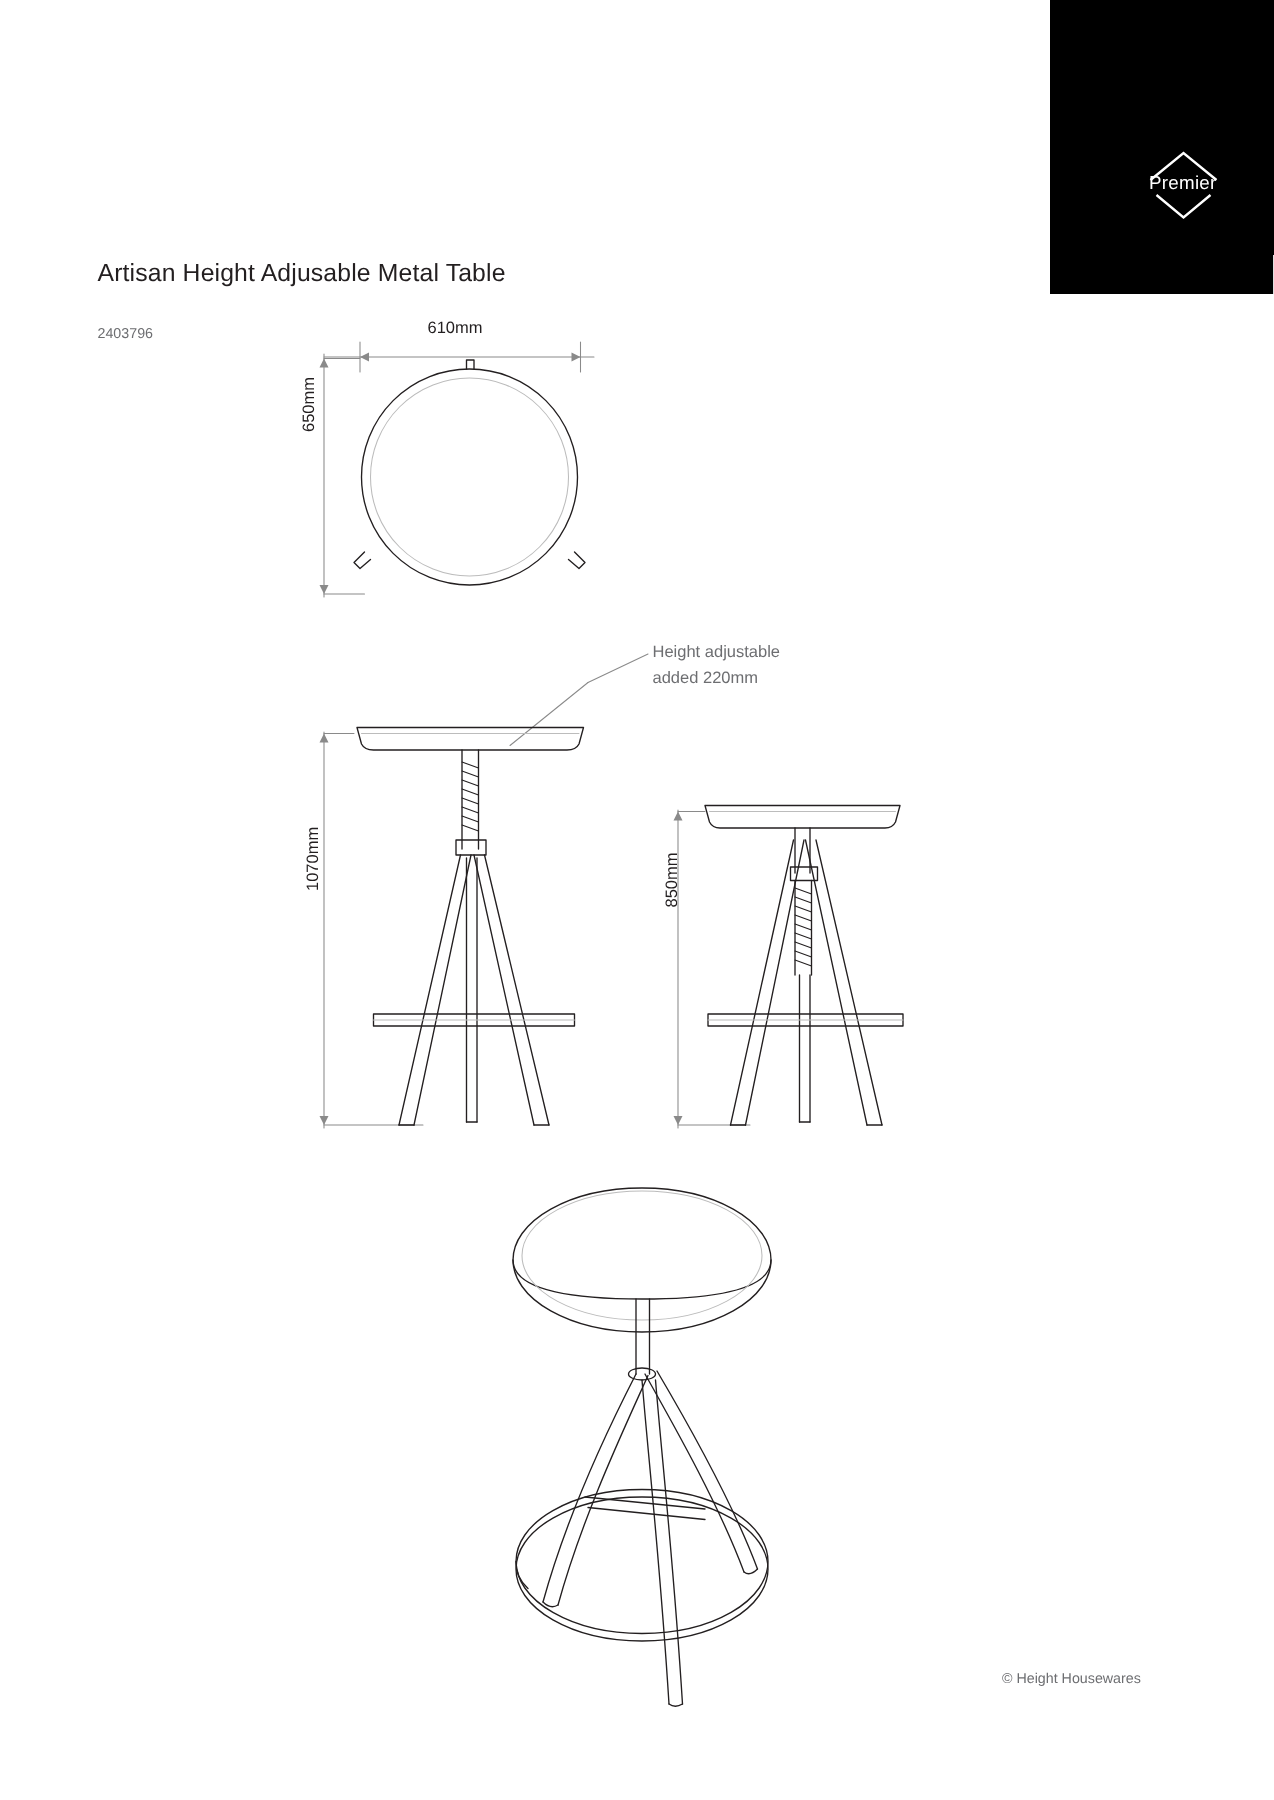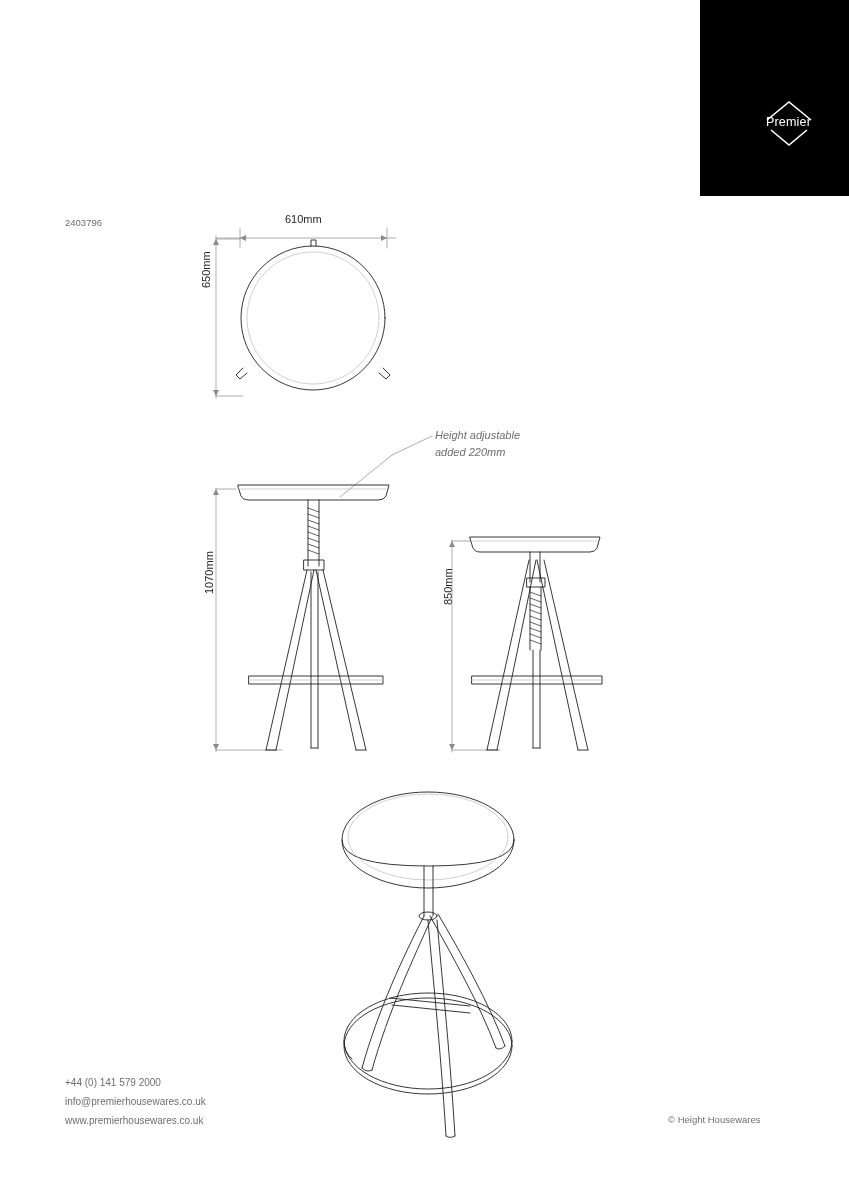--- a/index.html
+++ b/index.html
@@ -81,21 +81,20 @@
 
   
   .callout {
     position: absolute;
     top: 427px;
     left: 435px;
     font-size: 11px;
     line-height: 17px;
     color: #6d6e71;
     white-space: pre-line;
-    font-style: italic;
   }
 
   
   .dim {
     position: absolute;
     font-size: 11px;
     color: #231f20;
   }
   .dim-610 { top: 213px; left: 285px; }
   .dim-650 { top: 288px; left: 200px; transform: rotate(-90deg); transform-origin: left top; }
@@ -130,20 +129,21 @@
       <div class="brand-diamond">
         <svg width="60" height="54" viewBox="0 0 60 54">
           <polyline points="8,24 30,6 52,24" fill="none" stroke="#ffffff" stroke-width="1.6"></polyline>
           <polyline points="12,34 30,49 48,34" fill="none" stroke="#ffffff" stroke-width="1.6"></polyline>
         </svg>
       </div>
       <div class="brand-name">Premier</div>
     </div>
   </div>
 
+  <div class="title">Artisan Height Adjusable Metal Table</div>
   <div class="sku">2403796</div>
 
   <div class="callout">Height adjustable
 added 220mm</div>
 
   <div class="dim dim-610">610mm</div>
   <div class="dim dim-650">650mm</div>
   <div class="dim dim-1070">1070mm</div>
   <div class="dim dim-850">850mm</div>
 
@@ -294,20 +294,15 @@
         <ellipse cx="428" cy="1041" rx="84" ry="48" stroke="#231f20"></ellipse>
         <path d="M344 1041 Q344 1052 352 1059" stroke="#231f20"></path>
         <ellipse cx="428" cy="1046" rx="84" ry="48" stroke="#231f20" stroke-dasharray="0"></ellipse>
 
         <path d="M390 998 L470 1006" stroke="#231f20"></path>
         <path d="M392 1005 L470 1013" stroke="#231f20"></path>
       </g>
     </g>
   </svg>
 
-  <div class="footer-left">
-    <div>+44 (0) 141 579 2000</div>
-    <div>info@premierhousewares.co.uk</div>
-    <div>www.premierhousewares.co.uk</div>
-  </div>
   <div class="footer-right">© Height Housewares</div>
 
 </div>
 
 </body></html>

